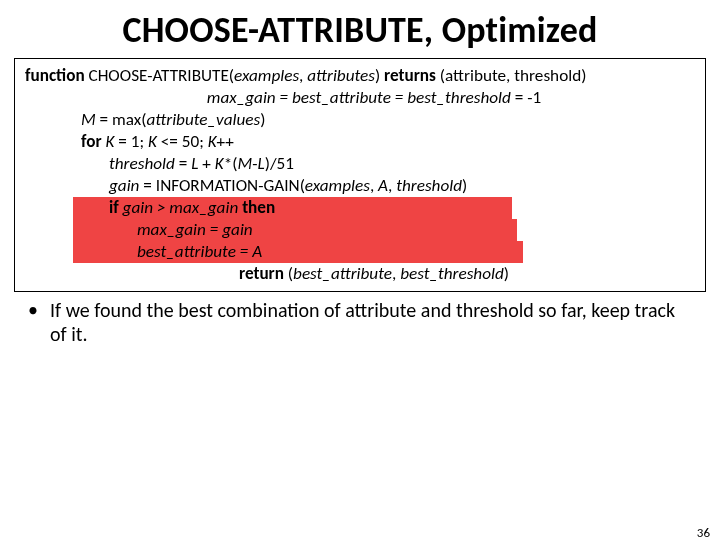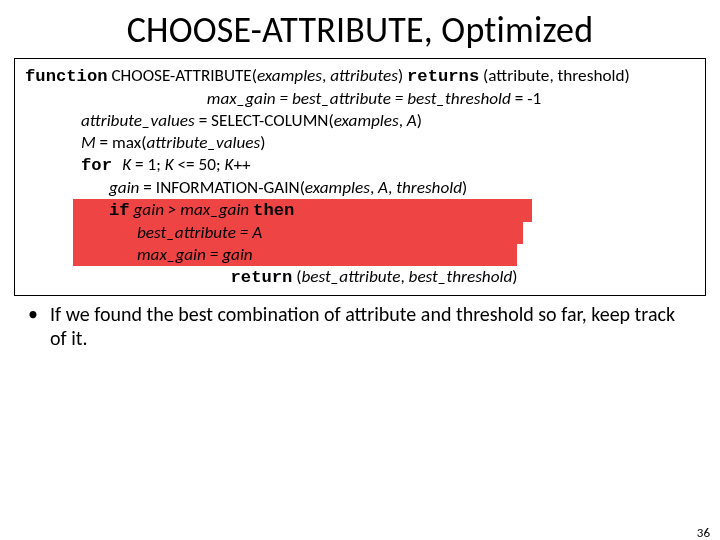--- a/index.html
+++ b/index.html
@@ -15,37 +15,37 @@
   .slide {
     position: relative;
     width: 720px;
     height: 540px;
     box-sizing: border-box;
   }
   .title {
     font-size: 36px;
     text-align: center;
     margin: 8px 0 6px 0;
-    font-weight: 400;
+    font-weight: 700;
     letter-spacing: 0.2px;
   }
   .code-box {
     margin: 0 14px 6px 14px;
     border: 1.5px solid #000;
     padding: 6px 10px 6px 10px;
     font-size: 17.2px;
     line-height: 1.28;
   }
   .code-box div {
     white-space: pre;
   }
   .i1 { padding-left: 28px; text-align: center; }
   .i2 { padding-left: 56px; }
   .i3 { padding-left: 84px; }
-  .b { font-weight: 700; font-family: Liberation Mono, monospace; }
+  .b { font-weight: 700; }
   .it { font-style: italic; }
   .hl {
     background: #ef4444;
     display: inline-block;
     padding-right: 8px;
   }
   .hlrow {
     margin-left: 48px;
     padding-left: 36px;
   }
@@ -79,35 +79,35 @@
 
   <div class="title">CHOOSE-ATTRIBUTE, Optimized</div>
 
   <div class="code-box">
 
     <div><span class="b">function</span><span> CHOOSE-ATTRIBUTE(</span><span class="it">examples</span><span>, </span><span class="it">attributes</span><span>) </span><span class="b">returns</span><span> (attribute, threshold)</span></div>
 
     <div class="i1"><span class="it">max_gain = best_attribute = best_threshold</span><span> = -1</span></div>
 
 
-    <div class="i2"><span class="it">attribute_values</span><span> = SELECT-COLUMN(</span><span class="it">examples</span><span>, </span><span class="it">A</span><span>)</span></div>
 
 
     <div class="i2"><span class="it">M</span><span> = max(</span><span class="it">attribute_values</span><span>)</span></div>
 
     <div class="i2"><span class="b">for </span><span class="it">K</span><span> = 1; </span><span class="it">K</span><span> &lt;= 50; </span><span class="it">K</span><span>++</span></div>
 
+    <div class="i3"><span class="it">threshold</span><span> = </span><span class="it">L</span><span> + </span><span class="it">K</span><span>*(</span><span class="it">M</span><span>-</span><span class="it">L</span><span>)/51</span></div>
 
     <div class="i3"><span class="it">gain</span><span> = INFORMATION-GAIN(</span><span class="it">examples</span><span>, </span><span class="it">A</span><span>, </span><span class="it">threshold</span><span>)</span></div>
 
     <div><span class="hl hlrow"><span class="b">if</span><span class="it"> gain &gt; max_gain </span><span class="b">then</span>                                                           </span></div>
 
+    <div><span class="hl hlrow2"><span class="it">max_gain = gain</span>                                                                  </span></div>
+
     <div><span class="hl hlrow2"><span class="it">best_attribute = A</span>                                                                 </span></div>
-
-    <div><span class="hl hlrow2"><span class="it">max_gain = gain</span>                                                                  </span></div>
 
 
     <div class="i1"><span class="b">return</span><span> (</span><span class="it">best_attribute</span><span>, </span><span class="it">best_threshold</span><span>)</span></div>
 
   </div>
 
   <div class="bullet">
     <div class="dot">•</div>
     <div>If we found the best combination of attribute and threshold so far, keep track of it.</div>
   </div>

